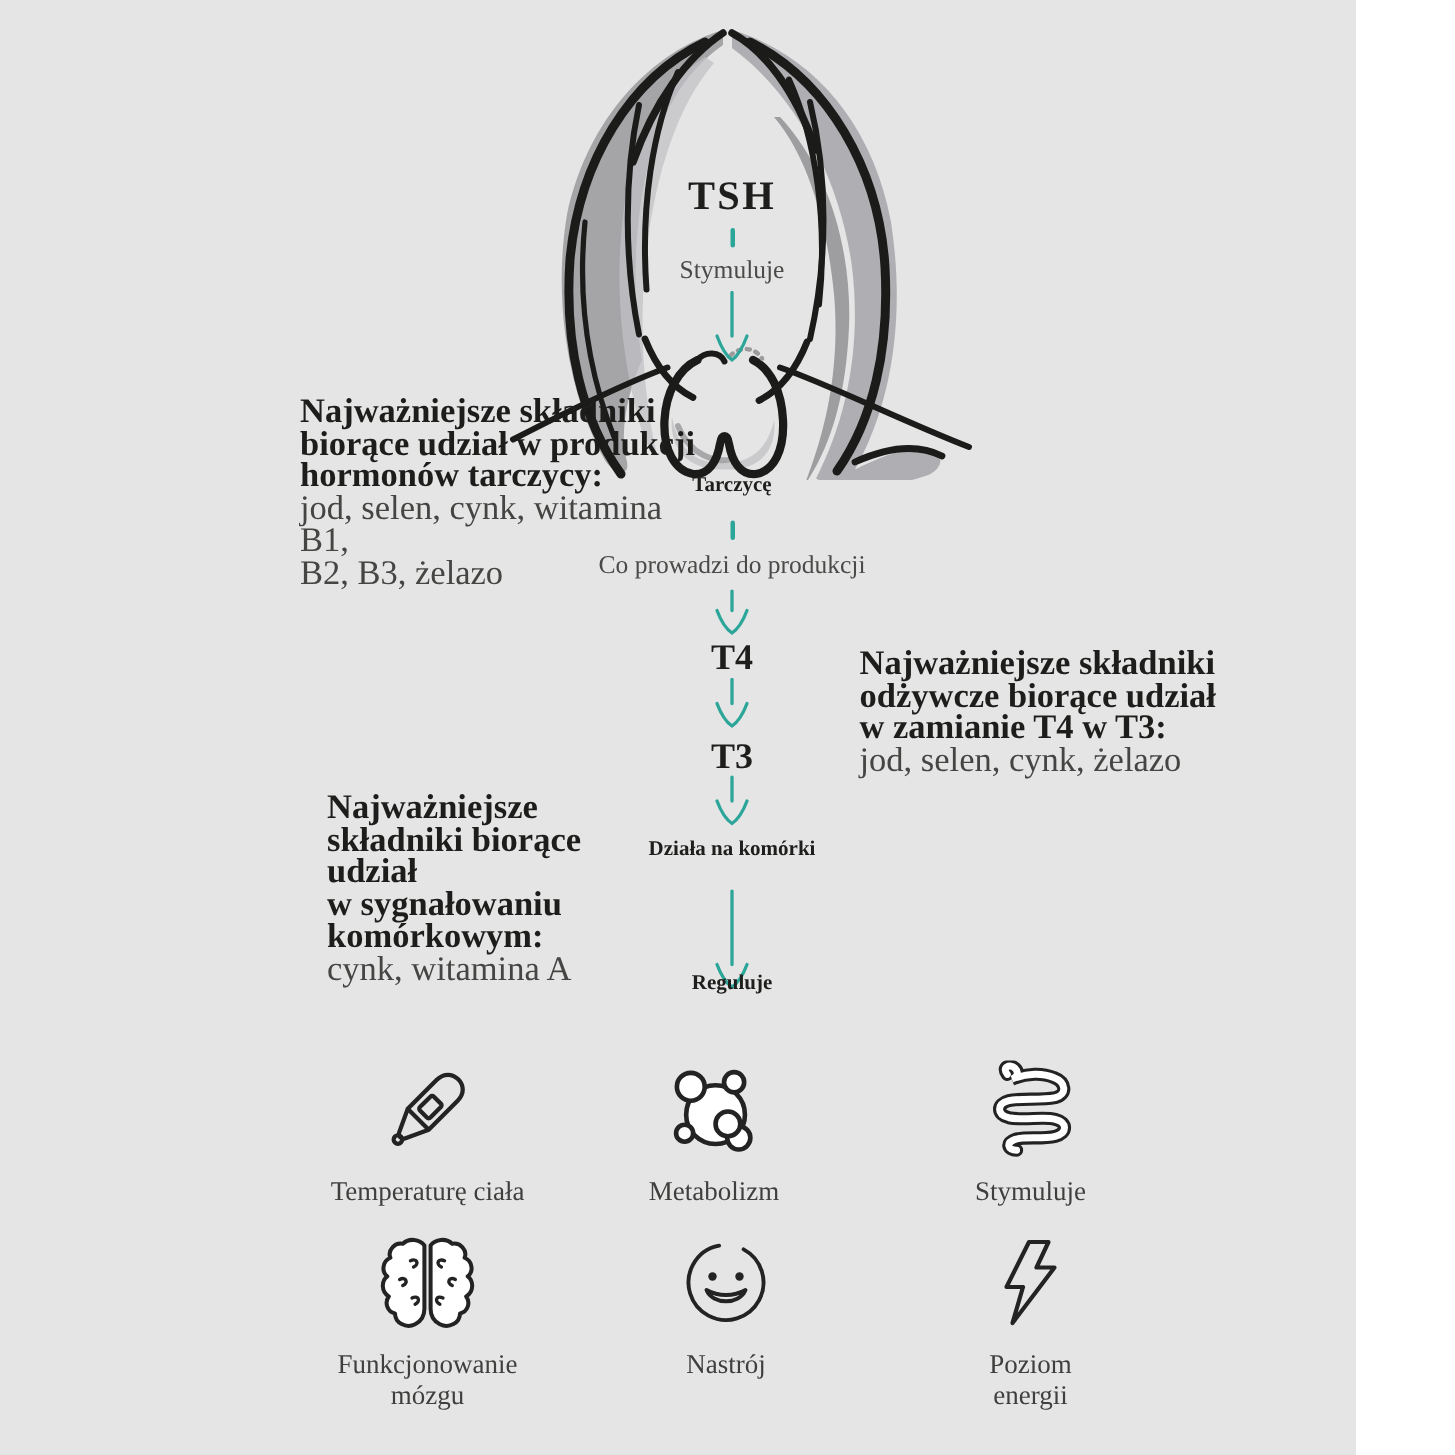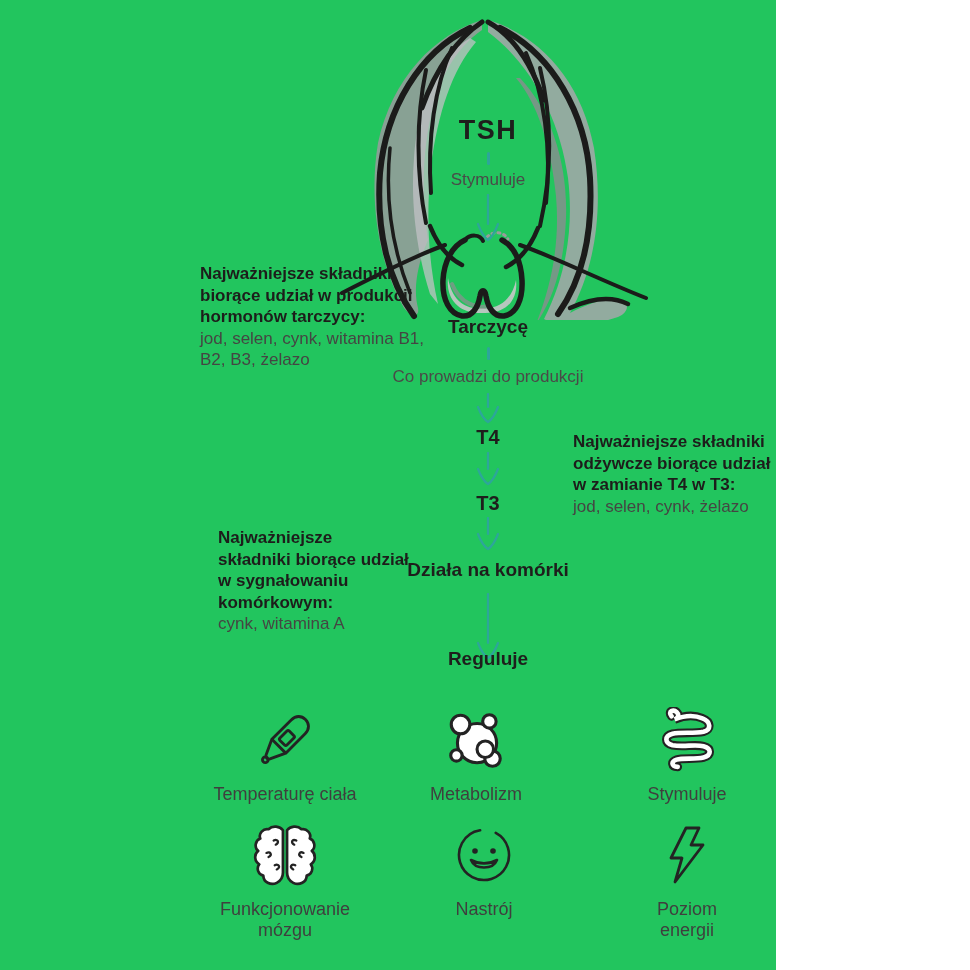--- a/index.html
+++ b/index.html
@@ -1,25 +1,25 @@
 <!DOCTYPE html>
 <html><head>
 <meta charset="utf-8">
 <style>
   html,body{margin:0;padding:0;background:#fff;}
-  .stage{position:relative;width:776px;height:970px;background:#22c55e;overflow:hidden;
-         font-family:Liberation Sans, sans-serif;color:#1e1e1c;}
+  .stage{position:relative;width:904px;height:970px;background:#e5e5e5;overflow:hidden;
+         font-family:Liberation Serif, serif;color:#1e1e1c;}
   .flowtext{position:absolute;left:338px;width:300px;text-align:center;z-index:3;}
   .tsh{font-size:27px;font-weight:700;letter-spacing:1.5px;}
-  .node{font-size:19px;font-weight:700;}
-  .hormone{font-size:20px;font-weight:700;}
+  .node{font-size:14px;font-weight:700;}
+  .hormone{font-size:24px;font-weight:700;}
   .plain{font-size:17px;color:#4a4a48;font-weight:400;}
   .dash{position:absolute;left:487px;width:3px;height:13px;background:#2da69a;border-radius:2px;z-index:3;}
   .arrow{position:absolute;left:475px;z-index:3;}
-  .note{position:absolute;z-index:3;font-size:17px;line-height:21.5px;}
+  .note{position:absolute;z-index:3;font-size:23px;line-height:21.5px;}
   .note .b{font-weight:700;color:#1d1d1b;}
   .note .r{font-weight:400;color:#454543;}
   .reg-item{position:absolute;width:180px;text-align:center;z-index:3;}
   .reg-item .ic{height:70px;display:flex;align-items:center;justify-content:center;}
   .reg-label{margin-top:9px;font-size:18px;line-height:21px;color:#3f3f3e;}
   .headsvg{position:absolute;left:330px;top:8px;z-index:1;}
   svg{display:block;}
 </style>
 </head>
 <body>

